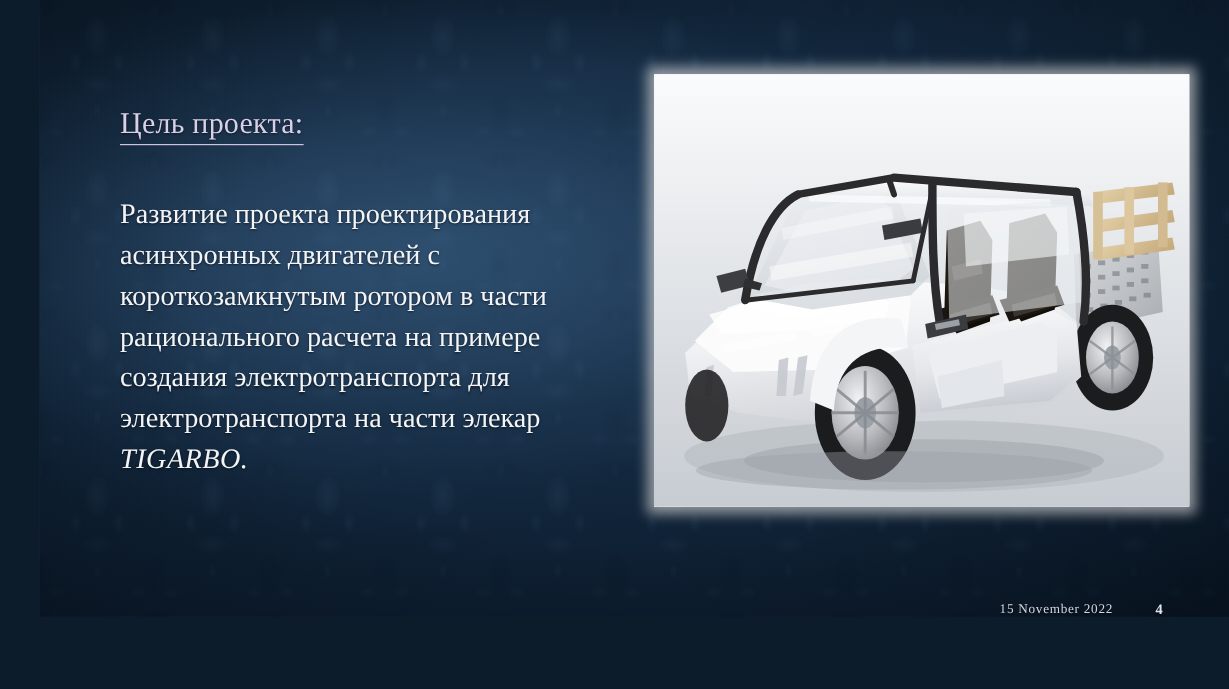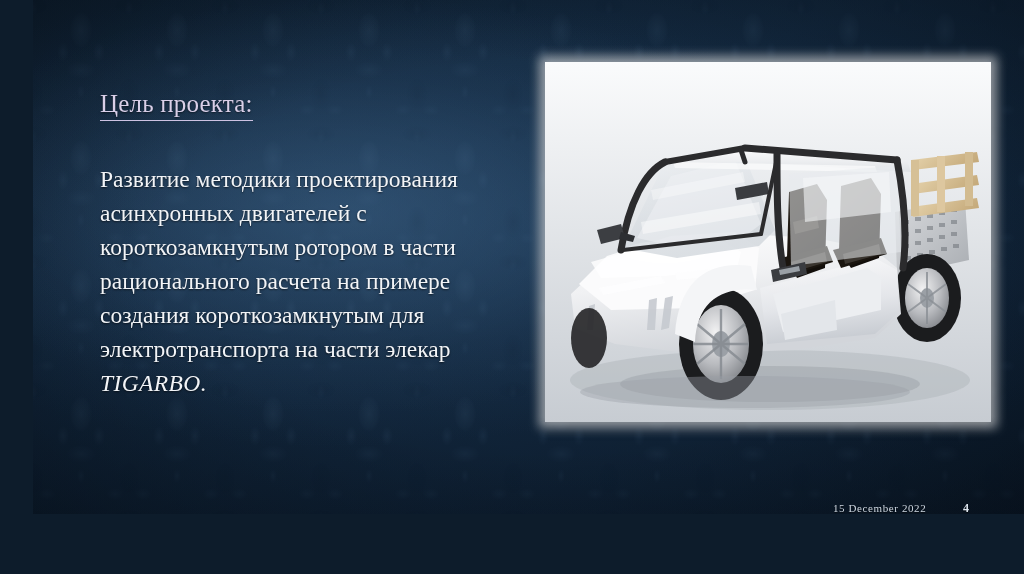--- a/index.html
+++ b/index.html
@@ -138,26 +138,26 @@
 
   <div class="damask"></div>
   <div class="damask2"></div>
   <div class="vignette"></div>
 
   <div class="title">
     <span class="ul">Цель проекта:</span>
   </div>
 
   <div class="body-text">
-    <span>Развитие методики</span> 
+    <span>Развитие проекта</span> 
     <span>проектирования асинхронных</span> 
     <span>двигателей с короткозамкнутым</span> 
     <span>ротором в части рационального</span> 
     <span>расчета на примере создания</span> 
-    <span>короткозамкнутым для</span> 
+    <span>электротранспорта для</span> 
     <span>электротранспорта на части элекар</span> 
     <span class="brand">TIGARBO.</span> 
   </div>
 
   <div class="photo-frame">
     <div class="photo">
       <svg viewBox="0 0 446 360" preserveAspectRatio="none">
         <defs>
           <linearGradient id="bodyG" x1="0" y1="0" x2="0.35" y2="1">
             <stop offset="0%" stop-color="#ffffff"></stop>
@@ -337,16 +337,16 @@
           <path d="M130,272 C134,218 164,198 206,204 L212,228 C176,224 152,240 150,280 Z" fill="#f4f5f7"></path>
         </g>
 
         <ellipse cx="44" cy="276" rx="18" ry="30" fill="#232426" opacity="0.9"></ellipse>
 
         <ellipse cx="200" cy="330" rx="165" ry="16" fill="#9aa0a7" opacity="0.4"></ellipse>
       </svg>
     </div>
   </div>
 
-  <div class="footer-date">15 December 2022</div>
+  <div class="footer-date">15 November 2022</div>
   <div class="footer-page">4</div>
 
 </div>
 
 </body></html>

